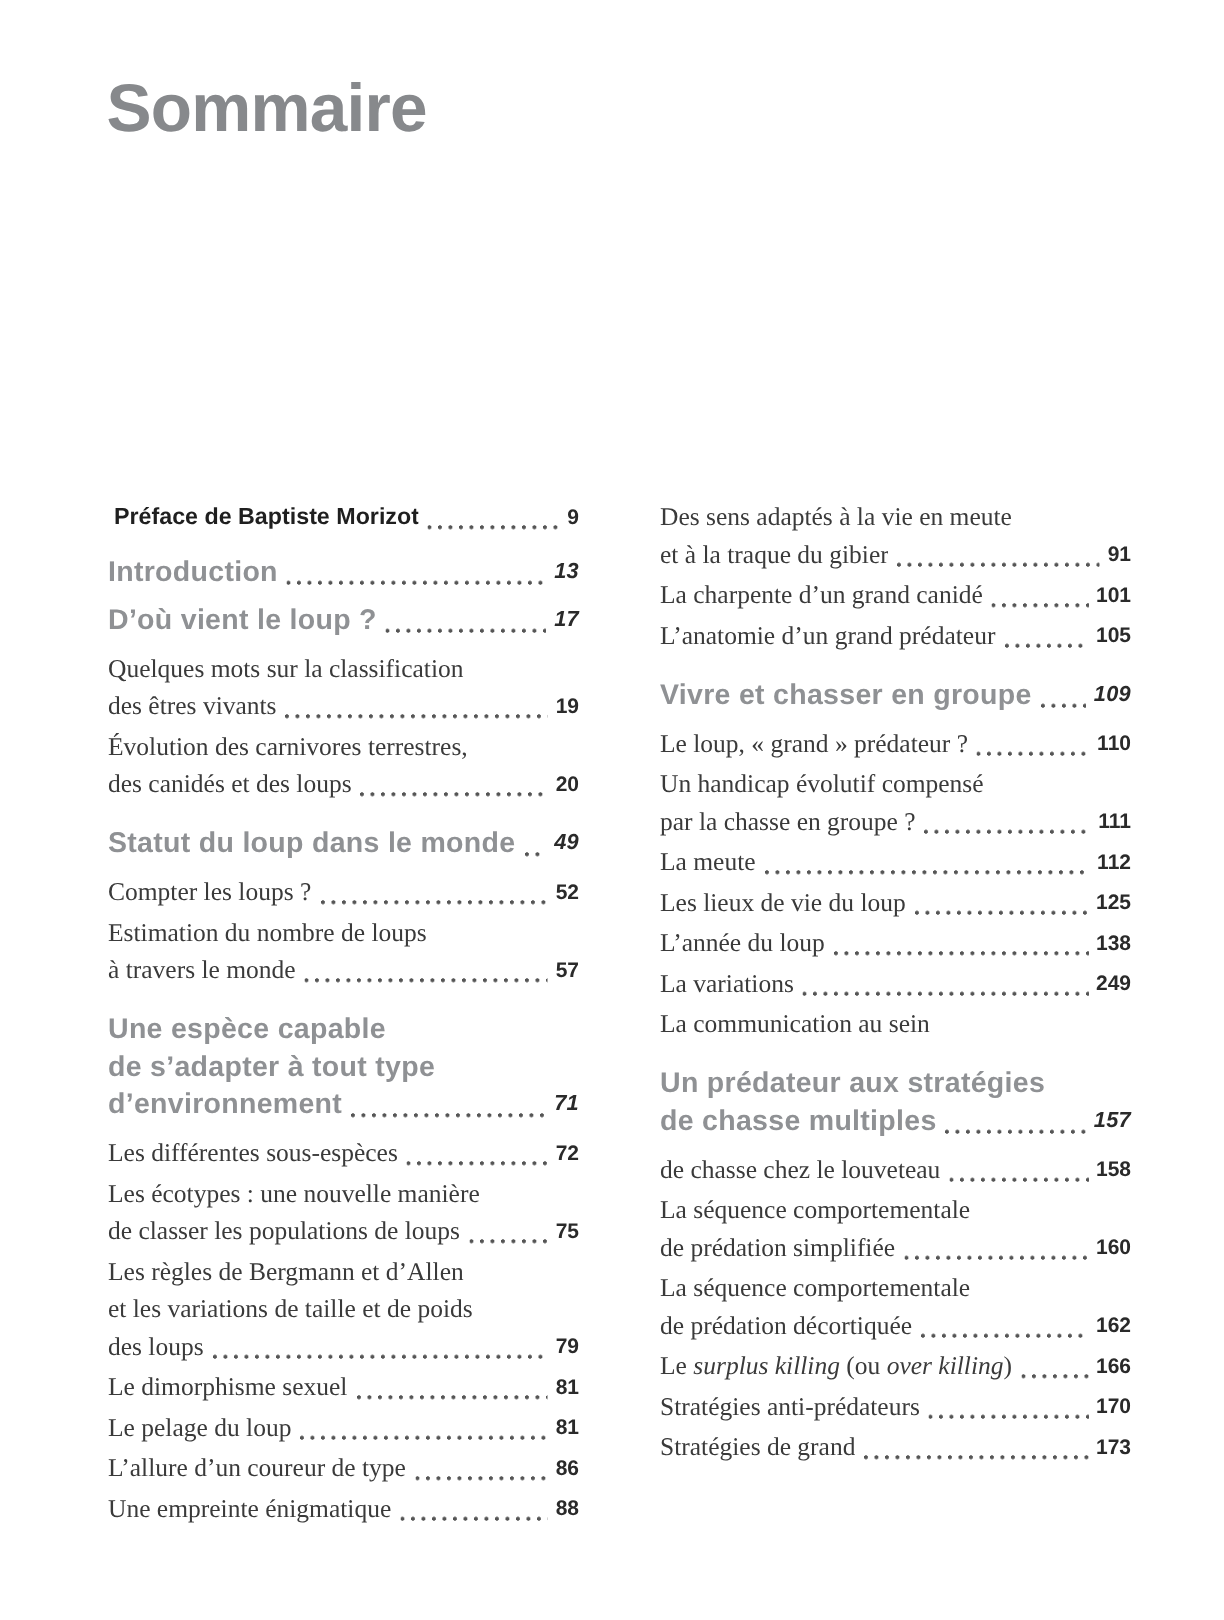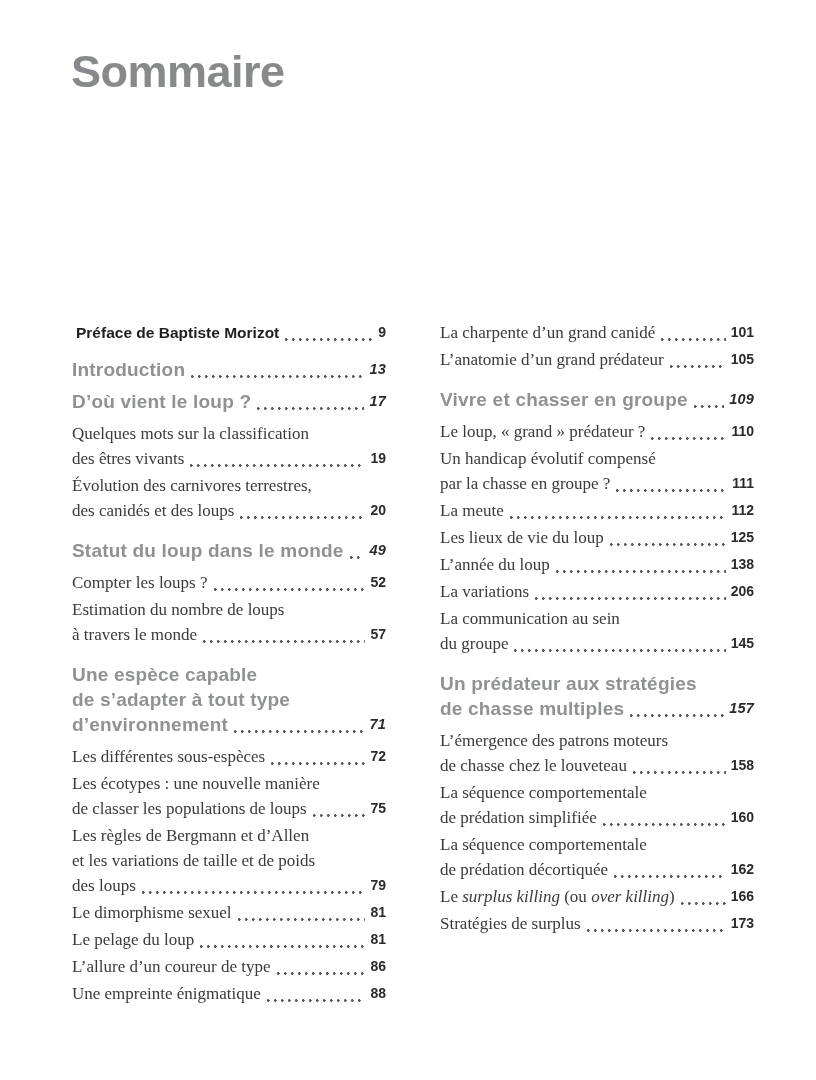--- a/index.html
+++ b/index.html
@@ -49,21 +49,21 @@
 
   .heading {
     font-family: "Liberation Sans", sans-serif;
     font-weight: 700;
     font-size: 19px;
     letter-spacing: 0.2px;
     color: var(--heading-color, #8f9194);
     margin: 15px 0 7px 0;
   }
   .heading + .heading { margin-top: 0; }
-  .col .item:first-child { margin-top: 0; }
+  .col .item:first-child { margin-top: 12px; }
 
   .preface {
     font-family: "Liberation Sans", sans-serif;
     font-weight: 700;
     font-size: 15.5px;
     color: var(--preface-color, #1f1f1f);
     padding-left: 4px;
     margin-bottom: 12px;
   }
   .preface + .heading { margin-top: 0; }
@@ -226,20 +226,30 @@
           <div class="line">
             <span class="txt"><span>Une empreinte énigmatique</span></span>
             <span class="leader"></span>
             <span class="pg">88</span>
           </div>
         </div>
       </div>
       <div class="col">
         <div class="item body">
           <div class="line">
+            <span class="txt"><span>Des sens adaptés à la vie en meute</span></span>
+          </div>
+          <div class="line">
+            <span class="txt"><span>et à la traque du gibier</span></span>
+            <span class="leader"></span>
+            <span class="pg">91</span>
+          </div>
+        </div>
+        <div class="item body">
+          <div class="line">
             <span class="txt"><span>La charpente d’un grand canidé</span></span>
             <span class="leader"></span>
             <span class="pg">101</span>
           </div>
         </div>
         <div class="item body">
           <div class="line">
             <span class="txt"><span>L’anatomie d’un grand prédateur</span></span>
             <span class="leader"></span>
             <span class="pg">105</span>
@@ -287,48 +297,40 @@
           <div class="line">
             <span class="txt"><span>L’année du loup</span></span>
             <span class="leader"></span>
             <span class="pg">138</span>
           </div>
         </div>
         <div class="item body">
           <div class="line">
             <span class="txt"><span>La variations</span></span>
             <span class="leader"></span>
-            <span class="pg">206</span>
+            <span class="pg">249</span>
           </div>
         </div>
         <div class="item body">
           <div class="line">
             <span class="txt"><span>La communication au sein</span></span>
           </div>
-          <div class="line">
-            <span class="txt"><span>du groupe</span></span>
-            <span class="leader"></span>
-            <span class="pg">145</span>
-          </div>
         </div>
         <div class="item heading">
           <div class="line">
             <span class="txt"><span>Un prédateur aux stratégies</span></span>
           </div>
           <div class="line">
             <span class="txt"><span>de chasse multiples</span></span>
             <span class="leader"></span>
             <span class="pg">157</span>
           </div>
         </div>
         <div class="item body">
           <div class="line">
-            <span class="txt"><span>L’émergence des patrons moteurs</span></span>
-          </div>
-          <div class="line">
             <span class="txt"><span>de chasse chez le louveteau</span></span>
             <span class="leader"></span>
             <span class="pg">158</span>
           </div>
         </div>
         <div class="item body">
           <div class="line">
             <span class="txt"><span>La séquence comportementale</span></span>
           </div>
           <div class="line">
@@ -349,20 +351,27 @@
         </div>
         <div class="item body">
           <div class="line">
             <span class="txt"><span>Le </span><span class="it">surplus killing</span><span> (ou </span><span class="it">over killing</span><span>)</span></span>
             <span class="leader"></span>
             <span class="pg">166</span>
           </div>
         </div>
         <div class="item body">
           <div class="line">
-            <span class="txt"><span>Stratégies de surplus</span></span>
+            <span class="txt"><span>Stratégies anti-prédateurs</span></span>
+            <span class="leader"></span>
+            <span class="pg">170</span>
+          </div>
+        </div>
+        <div class="item body">
+          <div class="line">
+            <span class="txt"><span>Stratégies de grand</span></span>
             <span class="leader"></span>
             <span class="pg">173</span>
           </div>
         </div>
       </div>
     </div>
 </div>
 
 </body></html>

